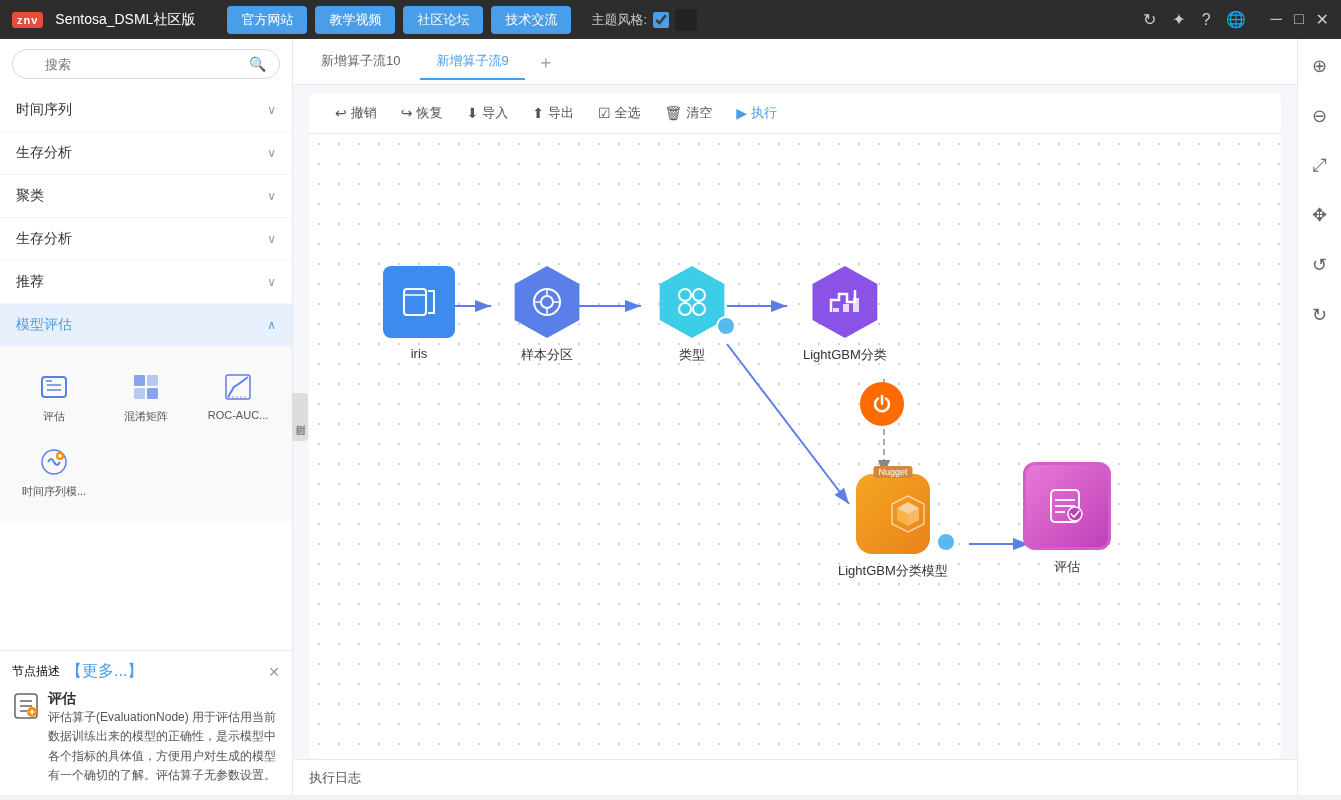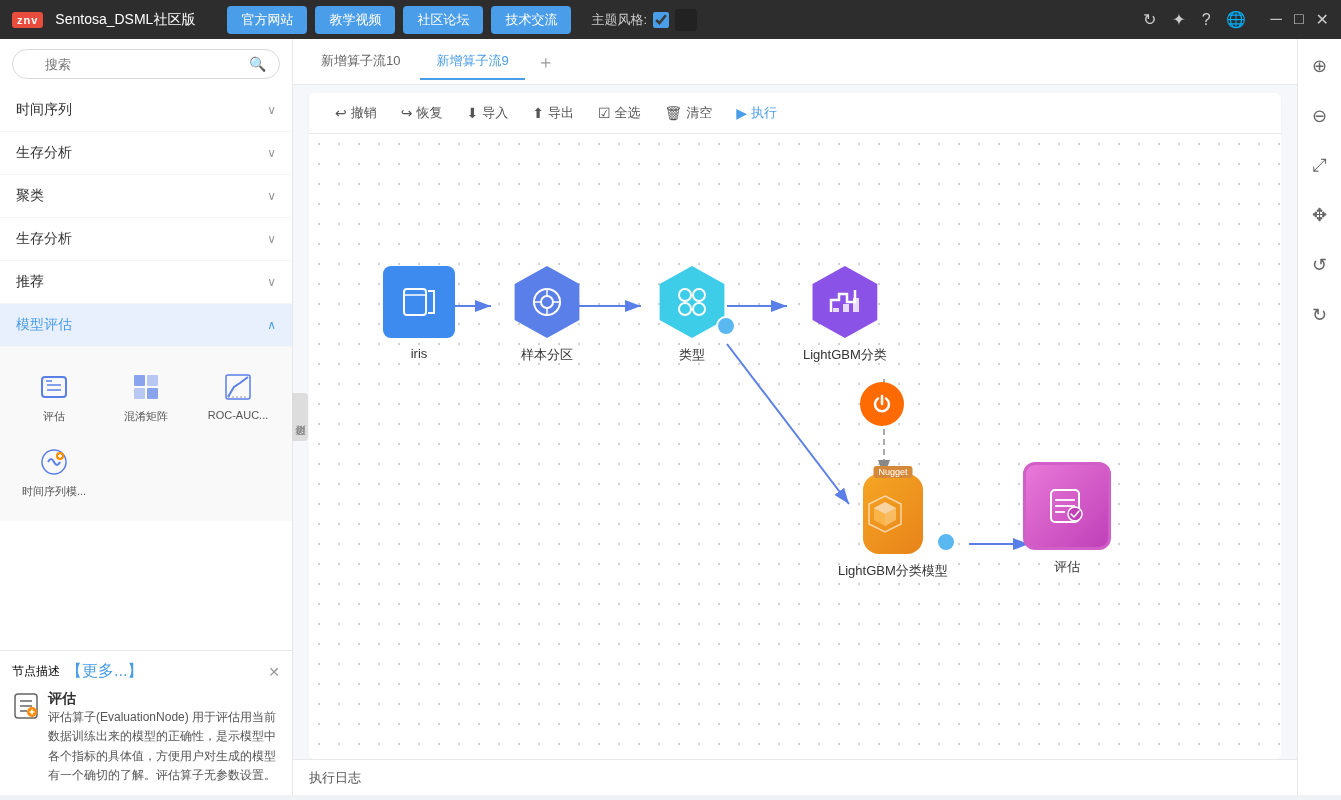--- a/index.html
+++ b/index.html
@@ -271,27 +271,27 @@
       width: 72px;
       height: 72px;
       background: #8b52e8;
       clip-path: polygon(50% 0%, 95% 25%, 95% 75%, 50% 100%, 5% 75%, 5% 25%);
       display: flex;
       align-items: center;
       justify-content: center;
     }
     
     .node-nugget {
-      width: 60px;
+      width: 74px;
       height: 80px;
       background: linear-gradient(135deg, #f5a623, #e8831a);
       border-radius: 16px;
       display: flex;
       align-items: center;
-      justify-content: flex-start;
+      justify-content: flex-end;
       position: relative;
     }
     .node-nugget-badge {
       position: absolute;
       top: -8px;
       left: 50%;
       transform: translateX(-50%);
       background: #d4893a;
       color: white;
       font-size: 9px;

